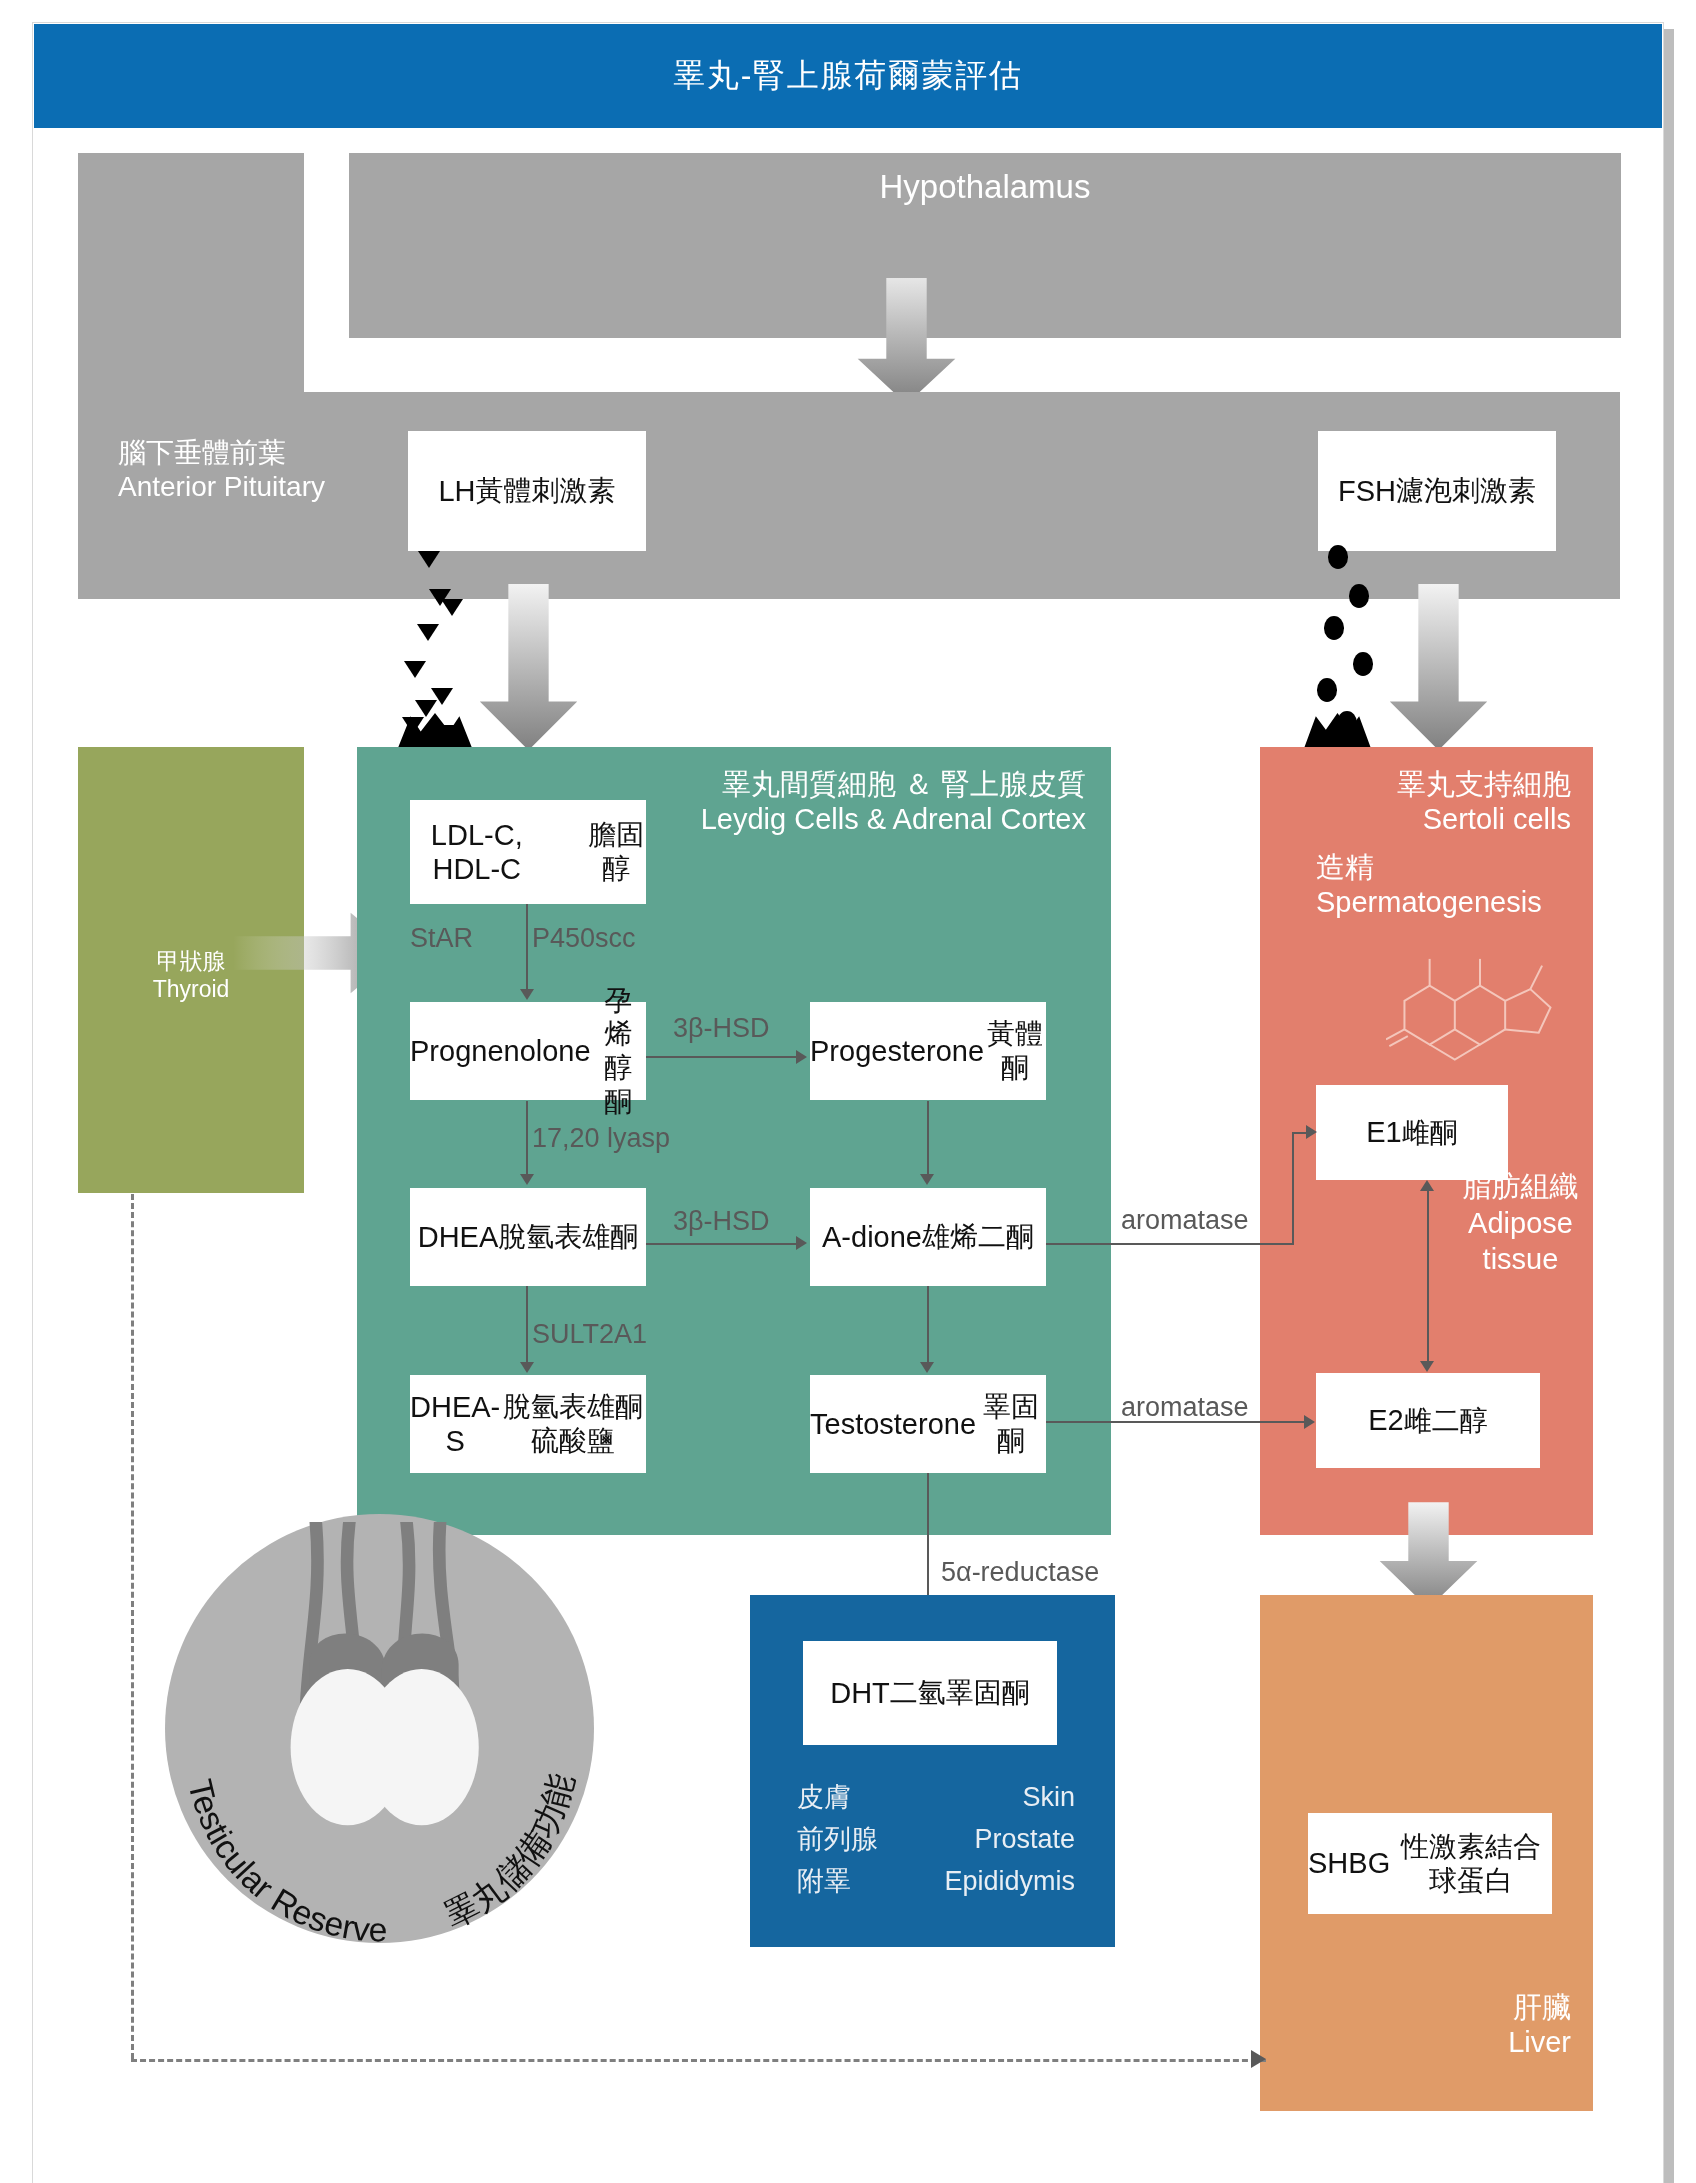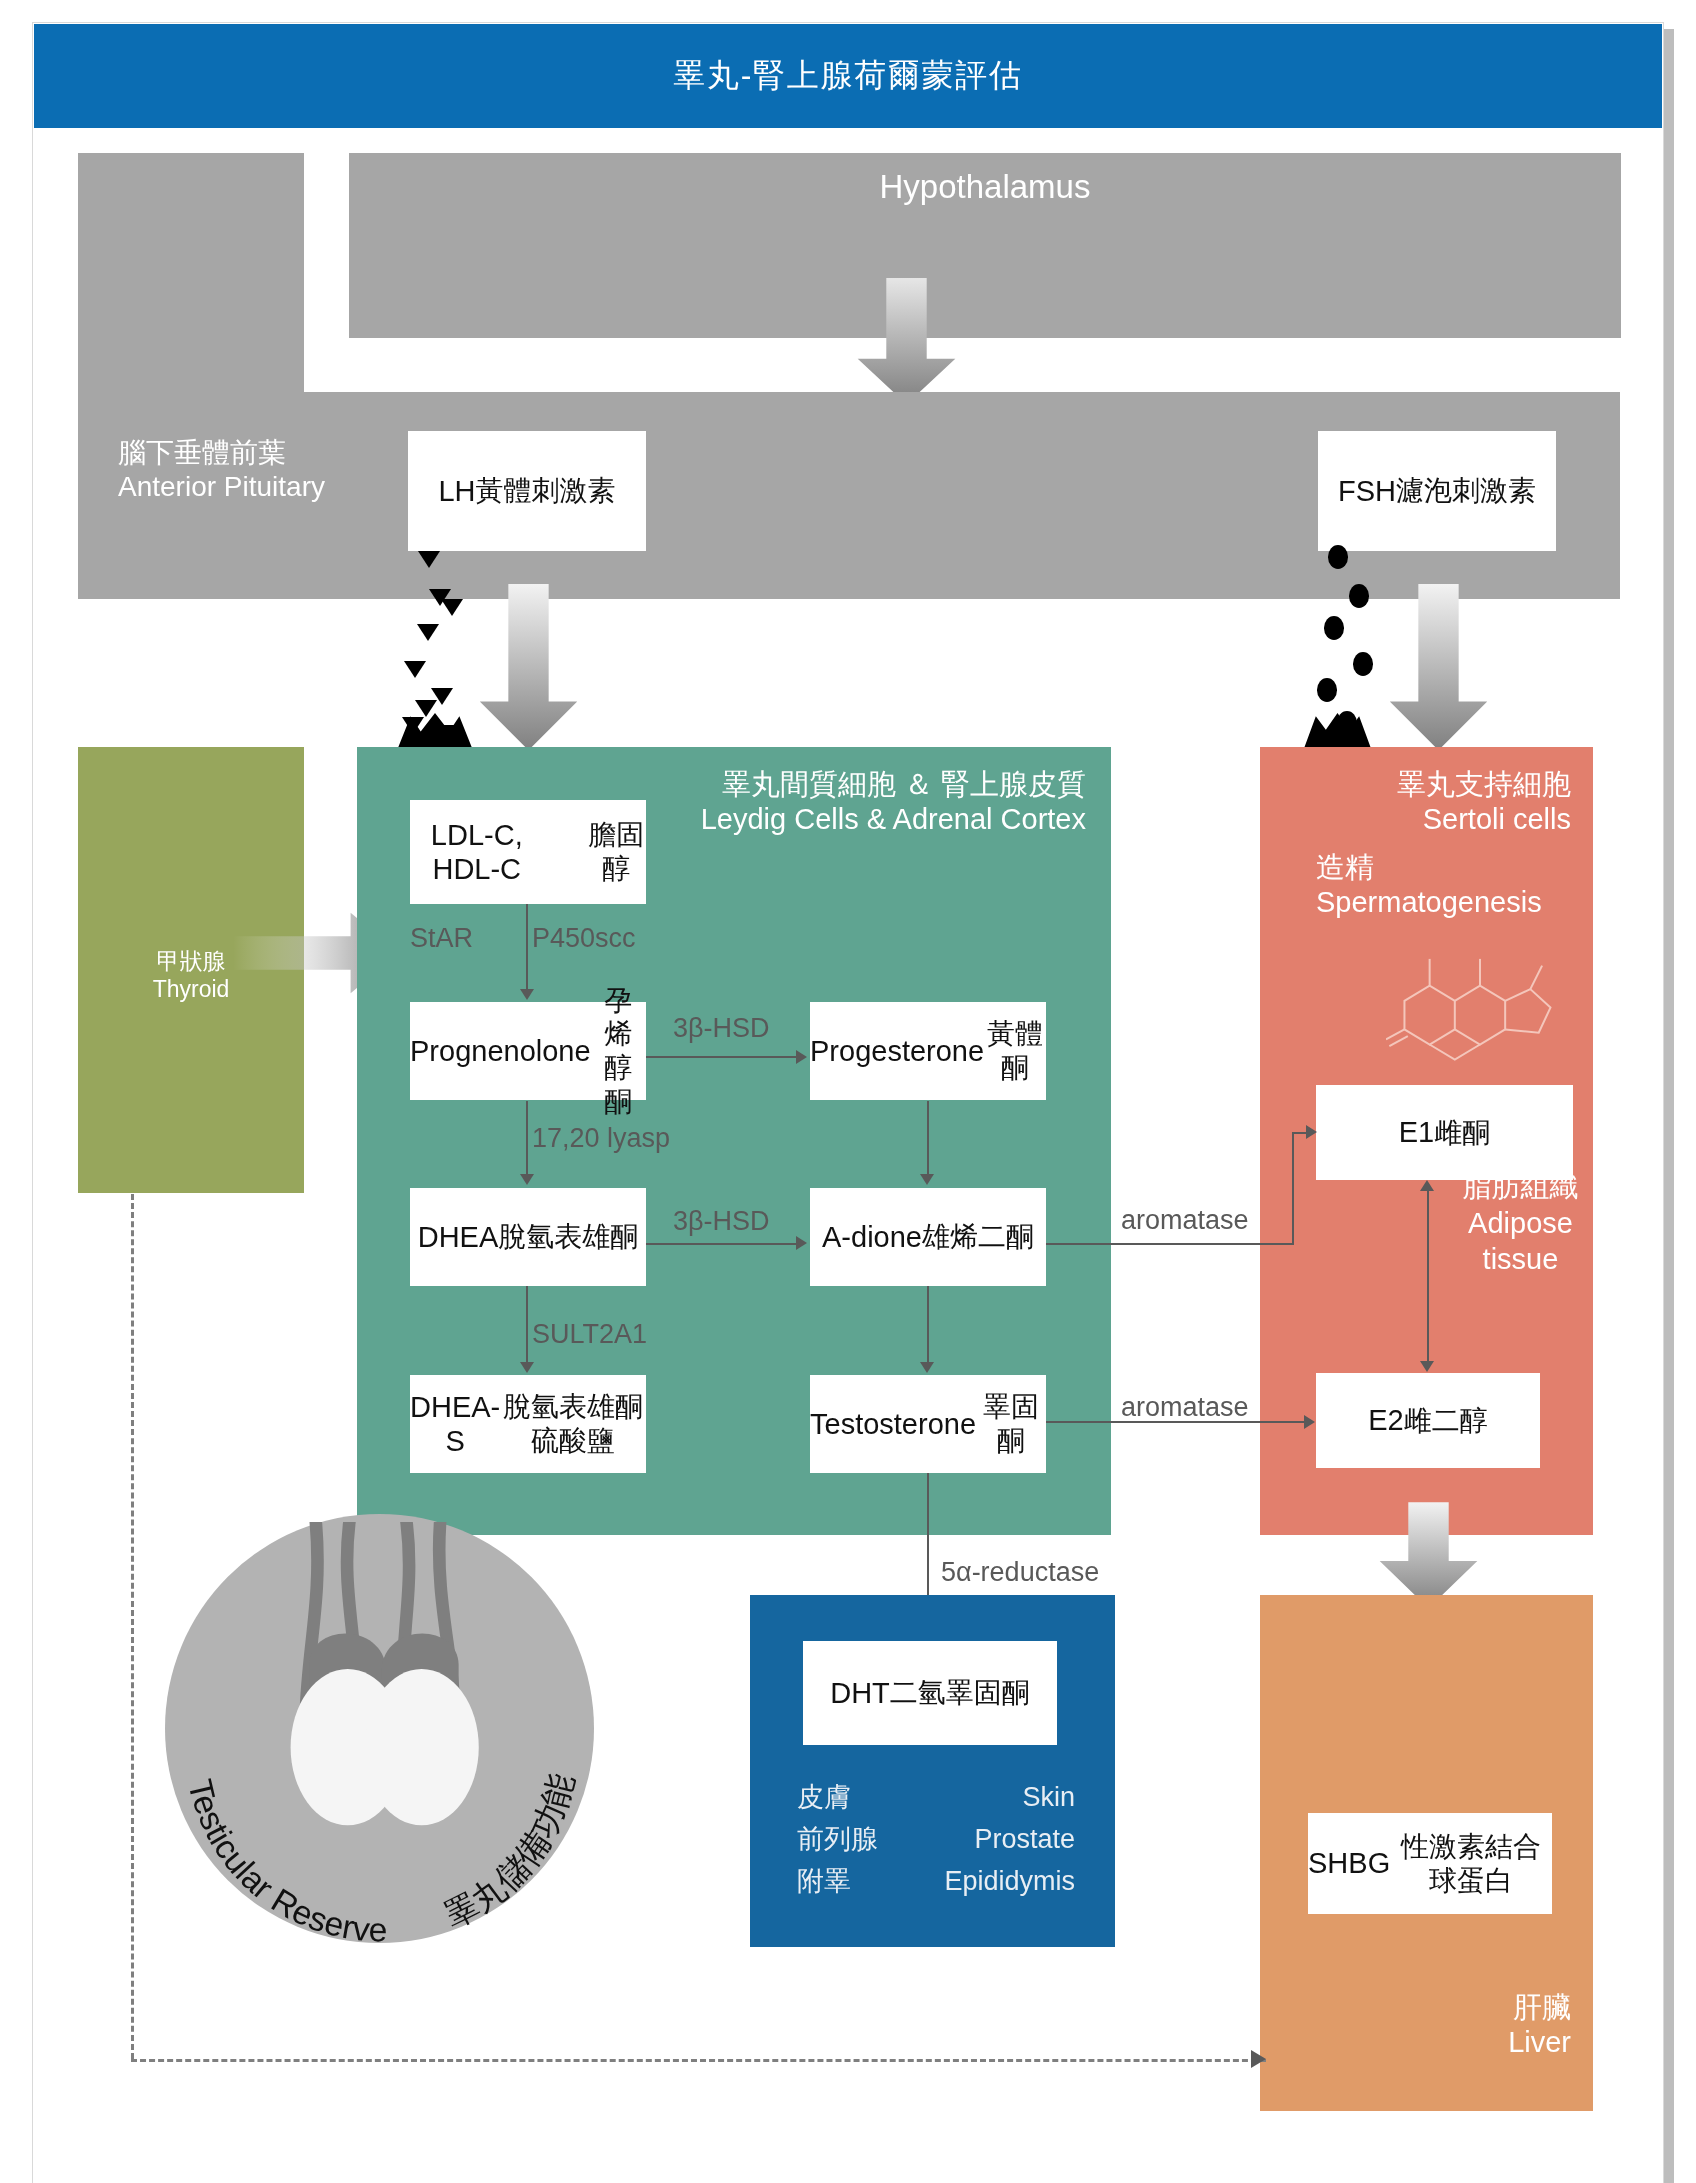--- a/index.html
+++ b/index.html
@@ -46,21 +46,21 @@
 
   #lh-node{left:408px;top:431px;width:238px;height:120px;}
   #fsh-node{left:1318px;top:431px;width:238px;height:120px;}
   #ldl-node{left:410px;top:800px;width:236px;height:104px;gap:43px;}
   #preg-node{left:410px;top:1002px;width:236px;height:98px;}
   #prog-node{left:810px;top:1002px;width:236px;height:98px;}
   #dhea-node{left:410px;top:1188px;width:236px;height:98px;}
   #adione-node{left:810px;top:1188px;width:236px;height:98px;}
   #dheas-node{left:410px;top:1375px;width:236px;height:98px;}
   #testo-node{left:810px;top:1375px;width:236px;height:98px;}
-  #e1-node{left:1316px;top:1085px;width:257px;height:95px;text-align:center;}
+  #e1-node{left:1316px;top:1085px;width:192px;height:95px;text-align:center;}
   #e2-node{left:1316px;top:1373px;width:224px;height:95px;}
   #dht-node{left:803px;top:1641px;width:254px;height:104px;}
   #shbg-node{left:1308px;top:1813px;width:244px;height:101px;}
 
   
   .edge-label{position:absolute;color:#595959;font-size:27px;white-space:nowrap;}
   #lbl-star{left:410px;top:923px;}
   #lbl-p450{left:532px;top:923px;}
   #lbl-3bhsd-1{left:673px;top:1013px;}
   #lbl-3bhsd-2{left:673px;top:1206px;}

